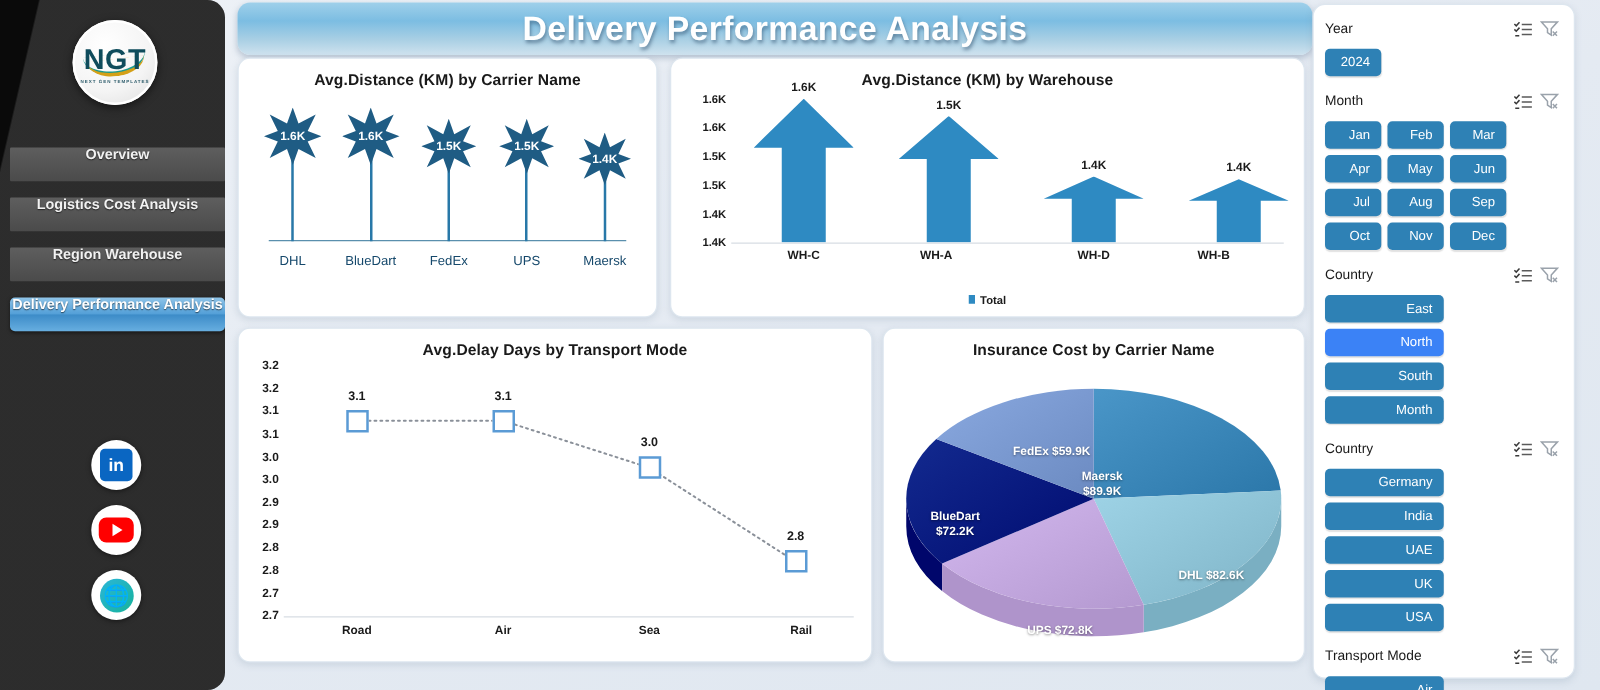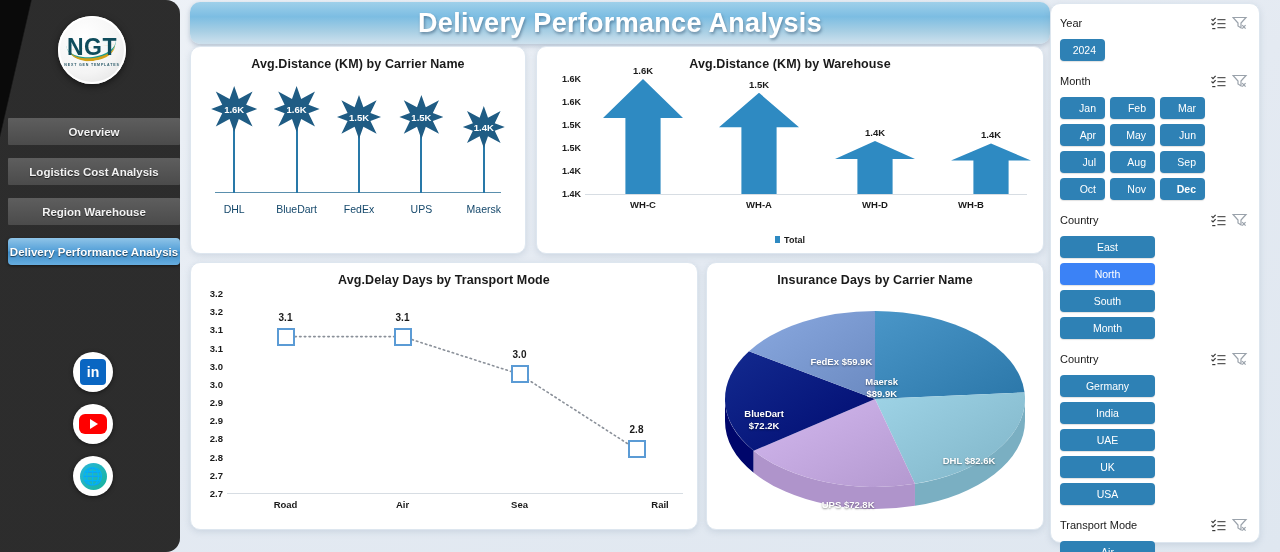--- a/index.html
+++ b/index.html
@@ -51,21 +51,21 @@
   }
   .logo-sub {
     position: relative; font-size: 3.6px; letter-spacing: .8px; color: #2d5c6b;
     margin-top: 4px; z-index: 2; font-weight: 700;
   }
 
   .menu { position: absolute; left: 8px; top: 118px; width: 172px; }
   .menu-item {
     position: relative; height: 27px; margin-bottom: 13px;
     background: linear-gradient(180deg,#5e5e5e 0%,#4b4b4b 100%);
-    display: flex; align-items: center; justify-content: center;
+    display: flex; align-items: flex-start; justify-content: center;
     color: #f2f2f2; font-size: 11.5px; font-weight: 700;
     text-shadow: 0 1px 1px rgba(0,0,0,.6);
     cursor: pointer; border-radius: 1px;
   }
   .menu-item.active {
     background: linear-gradient(180deg,#8fc4e8 0%,#54a0d8 48%,#3d8cc8 52%,#67aee0 100%);
     color: #ffffff; border-radius: 4px;
     box-shadow: 0 1px 3px rgba(0,0,0,.5);
   }
 
@@ -185,21 +185,21 @@
   .f-title { flex: 1; font-size: 11px; color: #1a1a1a; }
   .f-ico { width: 20px; height: 16px; margin-left: 2px; cursor: pointer;
            display: flex; align-items: center; justify-content: center; }
   .chips { display: flex; flex-wrap: wrap; gap: 5px; }
   .chip {
     background: #2e81b5; color: #ffffff; font-size: 10.5px;
     border-radius: 4px; height: 22px; line-height: 22px;
     padding: 0 9px; cursor: pointer; box-shadow: 0 1px 1px rgba(0,0,0,.12);
   }
   .chip.w2 { width: 45px; text-align: right; }
-  .chip.w3 { width: 95px; text-align: center; }
+  .chip.w3 { width: 95px; text-align: right; }
 </style>
 </head>
 <body>
 
 <div id="app">
 
   <div class="sidebar">
     <div class="sidebar-sheen"></div>
 
     <div class="logo-wrap">
@@ -300,21 +300,21 @@
       <div class="wh-bars" id="wh-bars">
           <div class="wh-bar" style="left: 18px; height: 115px;">
             <div class="wh-arrow" style="height: 115px; background: rgb(46, 138, 194);"></div>
           </div>
           <div class="wh-val" style="left: 18px; top: -14px;">1.6K</div>
           <div class="wh-cat" style="left: 18px;">WH-C</div>
           <div class="wh-bar" style="left: 134px; height: 101.2px;">
             <div class="wh-arrow" style="height: 101.2px; background: rgb(46, 138, 194);"></div>
           </div>
           <div class="wh-val" style="left: 134px; top: -0.2px;">1.5K</div>
-          <div class="wh-cat" style="left: 134px; text-align: center;">WH-A</div>
+          <div class="wh-cat" style="left: 124px; text-align: center;">WH-A</div>
           <div class="wh-bar" style="left: 250px; height: 52.9px;">
             <div class="wh-arrow" style="height: 52.9px; background: rgb(46, 138, 194);"></div>
           </div>
           <div class="wh-val" style="left: 250px; top: 48.1px;">1.4K</div>
           <div class="wh-cat" style="left: 250px;">WH-D</div>
           <div class="wh-bar" style="left: 366px; height: 50.6px;">
             <div class="wh-arrow" style="height: 50.6px; background: rgb(46, 138, 194);"></div>
           </div>
           <div class="wh-val" style="left: 366px; top: 50.4px;">1.4K</div>
           <div class="wh-cat" style="left: 346px;">WH-B</div>
@@ -351,27 +351,27 @@
           <div class="dl-val" style="left: 58.5px; top: 29.6px;">3.1</div>
           <div class="dl-cat" style="left: 58.5px;">Road</div>
           <div class="dl-marker" style="left: 175.5px; top: 43.6px; border-color: rgb(91, 155, 213);"></div>
           <div class="dl-val" style="left: 175.5px; top: 29.6px;">3.1</div>
           <div class="dl-cat" style="left: 175.5px;">Air</div>
           <div class="dl-marker" style="left: 292.5px; top: 81.2px; border-color: rgb(91, 155, 213);"></div>
           <div class="dl-val" style="left: 292.5px; top: 67.2px;">3.0</div>
           <div class="dl-cat" style="left: 292.5px;">Sea</div>
           <div class="dl-marker" style="left: 409.5px; top: 156.4px; border-color: rgb(91, 155, 213);"></div>
           <div class="dl-val" style="left: 409.5px; top: 142.4px;">2.8</div>
-          <div class="dl-cat" style="left: 433px; text-align: center;">Rail</div>
+          <div class="dl-cat" style="left: 414px; text-align: center;">Rail</div>
         </div>
     </div>
   </div>
 
   <div class="card" id="card-insurance">
-    <div class="card-title">Insurance Days by Carrier Name</div>
+    <div class="card-title">Insurance Cost by Carrier Name</div>
     <div class="pie-wrap" id="pie-wrap"><svg width="336" height="230">
           <defs>
             <linearGradient id="pg0" x1="0" y1="0" x2="1" y2="1">
               <stop offset="0%" stop-color="#4a96c8"></stop>
               <stop offset="100%" stop-color="#2b77a9"></stop>
             </linearGradient>
             <linearGradient id="pg1" x1="0" y1="0" x2="1" y2="1">
               <stop offset="0%" stop-color="#9ed3e6"></stop>
               <stop offset="100%" stop-color="#7fb4c7"></stop>
             </linearGradient>
@@ -451,21 +451,21 @@
           <div class="chip w2" style="background: rgb(46, 129, 181);">Feb</div>
           <div class="chip w2" style="background: rgb(46, 129, 181);">Mar</div>
           <div class="chip w2" style="background: rgb(46, 129, 181);">Apr</div>
           <div class="chip w2" style="background: rgb(46, 129, 181);">May</div>
           <div class="chip w2" style="background: rgb(46, 129, 181);">Jun</div>
           <div class="chip w2" style="background: rgb(46, 129, 181);">Jul</div>
           <div class="chip w2" style="background: rgb(46, 129, 181);">Aug</div>
           <div class="chip w2" style="background: rgb(46, 129, 181);">Sep</div>
           <div class="chip w2" style="background: rgb(46, 129, 181);">Oct</div>
           <div class="chip w2" style="background: rgb(46, 129, 181);">Nov</div>
-          <div class="chip w2" style="background: rgb(46, 129, 181); font-weight: bold;">Dec</div>
+          <div class="chip w2" style="background: rgb(46, 129, 181);">Dec</div>
         </div>
       </div>
       <div class="f-group">
         <div class="f-head">
           <div class="f-title">Country</div>
           <div class="f-ico">
             <svg width="15" height="13" viewBox="0 0 15 13">
               <path d="M0.5 2.2 L2 3.7 L4.6 0.8" stroke="#3a3a3a" stroke-width="1.2" fill="none"></path>
               <path d="M0.5 6.5 L2 8 L4.6 5.1" stroke="#3a3a3a" stroke-width="1.2" fill="none"></path>
               <path d="M1.2 11.6 L4.4 11.6" stroke="#3a3a3a" stroke-width="1.2"></path>

